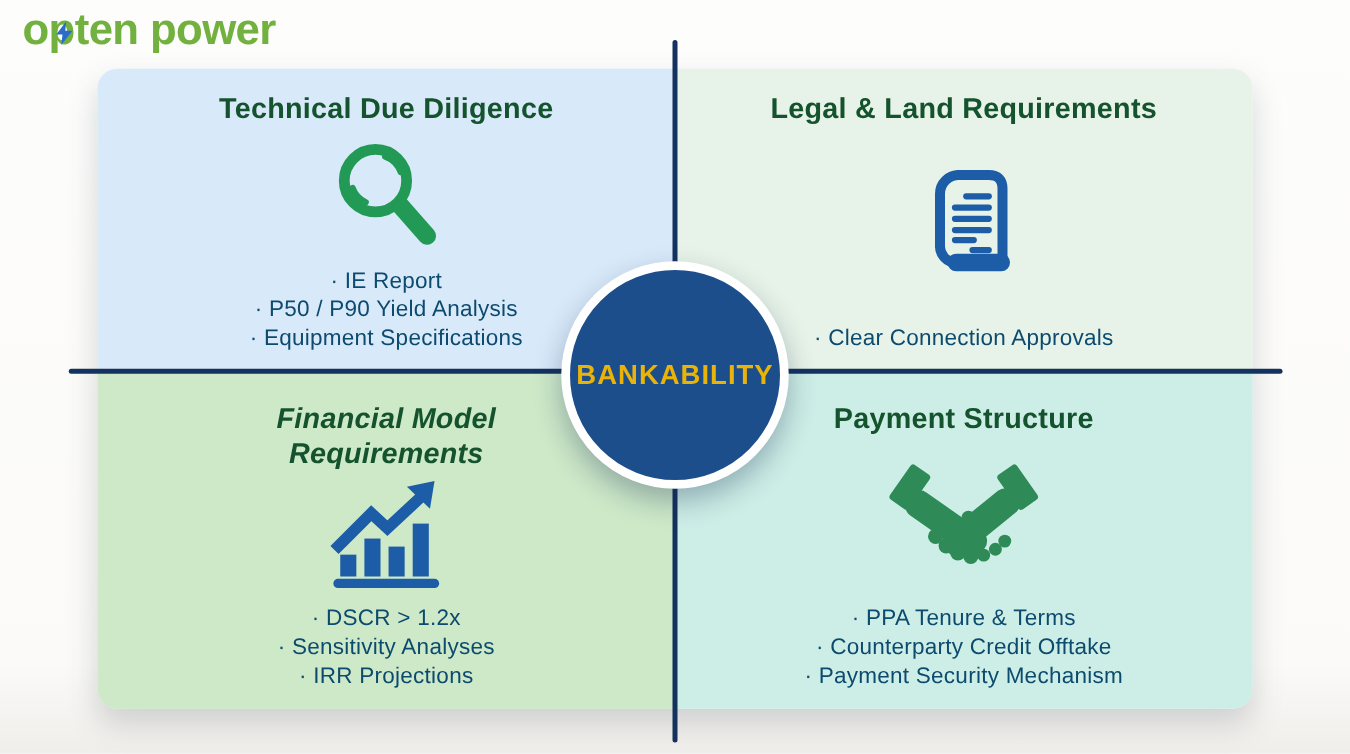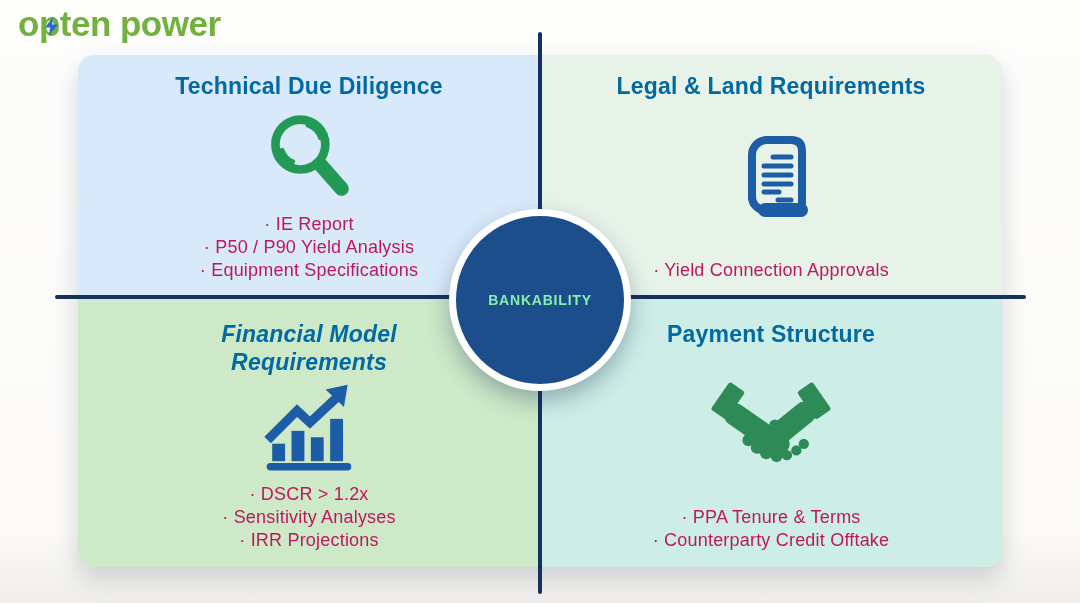--- a/index.html
+++ b/index.html
@@ -26,44 +26,44 @@
   .panel{
     position:absolute;display:flex;flex-direction:column;align-items:center;
     box-sizing:border-box;padding:18px 14px 14px 14px;
   }
   .panel.tl{left:0;top:0;width:462px;height:242px;background:#d8e9f9;border-radius:16px 0 0 0;}
   .panel.tr{left:462px;top:0;width:462px;height:242px;background:#e7f3e8;border-radius:0 16px 0 0;}
   .panel.bl{left:0;top:242px;width:462px;height:270px;background:#cde9c8;border-radius:0 0 0 16px;padding-top:24px;}
   .panel.br{left:462px;top:242px;width:462px;height:270px;background:#cdeee6;border-radius:0 0 16px 0;padding-top:24px;}
 
   .panel-title{
-    margin:0;font-size:23px;line-height:1.2;font-weight:700;color:#0369a1;
+    margin:0;font-size:23px;line-height:1.2;font-weight:700;color:#14532d;
     text-align:center;letter-spacing:0.2px;
   }
   .panel.bl .panel-title{max-width:260px;font-style:italic;}
   .icon-wrap{flex:1;display:flex;align-items:center;justify-content:center;}
   .bullets{display:flex;flex-direction:column;align-items:center;gap:1px;margin-bottom:2px;}
   .bullet-item{
-    font-size:18px;line-height:1.23;color:#be185d;text-align:right;letter-spacing:0.2px;
+    font-size:18px;line-height:1.23;color:#0c4a6e;text-align:right;letter-spacing:0.2px;
   }
   .bullet-item::before{content:"· ";}
 
   
   .line-h{position:absolute;left:55px;top:295px;width:971px;height:4px;background:#14325e;border-radius:2px;z-index:5;}
   .line-v{position:absolute;left:538px;top:32px;width:4px;height:562px;background:#14325e;border-radius:2px;z-index:5;}
 
   
   .center-circle{
     position:absolute;left:449px;top:209px;width:182px;height:182px;
     box-sizing:border-box;border:7px solid #ffffff;border-radius:50%;
     background:#1d4e8c;display:flex;align-items:center;justify-content:center;
     box-shadow:0 10px 22px rgba(20,40,80,.32);z-index:10;
   }
   .center-label{
-    color:#86efac;font-size:14px;font-weight:700;letter-spacing:0.8px;
+    color:#eab308;font-size:22px;font-weight:700;letter-spacing:0.8px;
   }
 </style>
 </head>
 <body>
 
 <div class="stage">
 
   <div class="logo">
     <span class="logo-text">opten power</span>
     <svg class="logo-bolt" viewBox="0 0 13 19">
@@ -104,21 +104,21 @@
             <path d="M52 27 H70" stroke-width="5"></path>
             <path d="M43 36 H70" stroke-width="5"></path>
             <path d="M43 45 H70" stroke-width="5"></path>
             <path d="M43 54 H70" stroke-width="5"></path>
             <path d="M43 62 H58" stroke-width="5"></path>
             <path d="M57 70 H70" stroke-width="5"></path>
           </g>
         </svg>
       </div>
       <div class="bullets">
-          <div class="bullet-item">Yield Connection Approvals</div>
+          <div class="bullet-item">Clear Connection Approvals</div>
         </div>
     </section>
 
     <section class="panel bl">
       <h2 class="panel-title">Financial Model Requirements</h2>
       <div class="icon-wrap">
         <svg width="104" height="92" viewBox="0 0 100 100">
           <g fill="#1d5ca6">
             <rect x="4" y="87" width="92" height="8" rx="4"></rect>
             <rect x="10" y="66" width="14" height="19"></rect>
@@ -153,20 +153,21 @@
             <circle cx="97" cy="78" r="5.5"></circle>
             <circle cx="107" cy="73" r="5.5"></circle>
             <circle cx="115" cy="66" r="5.5"></circle>
             <circle cx="84" cy="46" r="6"></circle>
           </g>
         </svg>
       </div>
       <div class="bullets">
           <div class="bullet-item">PPA Tenure &amp; Terms</div>
           <div class="bullet-item">Counterparty Credit Offtake</div>
+          <div class="bullet-item">Payment Security Mechanism</div>
         </div>
     </section>
   </div>
 
   <div class="line-h"></div>
   <div class="line-v"></div>
 
   <div class="center-circle">
     <span class="center-label">BANKABILITY</span>
   </div>

